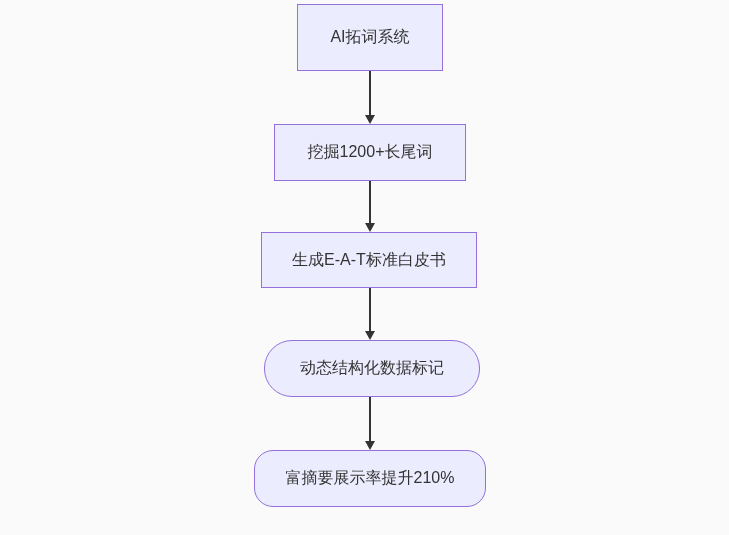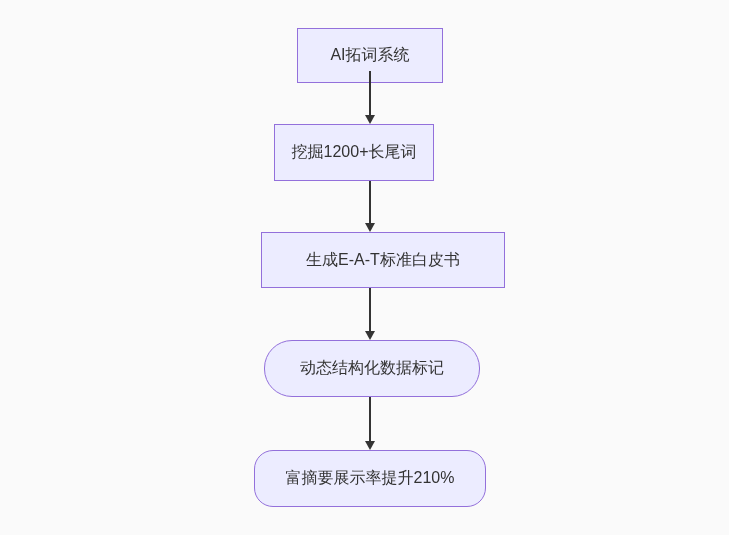--- a/index.html
+++ b/index.html
@@ -21,23 +21,23 @@
     background: #ECECFF;
     border: 1px solid #9370DB;
     display: flex;
     align-items: center;
     justify-content: center;
     font-size: 16px;
     color: #333333;
     text-align: center;
     white-space: nowrap;
   }
-  .node-1 { left: 297px; top: 28px;  width: 146px; height: 55px; }
-  .node-2 { left: 274px; top: 124px; width: 160px; height: 57px; }
-  .node-3 { left: 261px; top: 232px; width: 244px; height: 56px; }
+  .node-1 { left: 297px; top: 4px;  width: 146px; height: 67px; }
+  .node-2 { left: 274px; top: 124px; width: 192px; height: 57px; }
+  .node-3 { left: 261px; top: 232px; width: 216px; height: 56px; }
   .node-4 { left: 264px; top: 340px; width: 216px; height: 57px; border-radius: 28px; }
   .node-5 { left: 254px; top: 450px; width: 232px; height: 57px; border-radius: 19px; }
 
   .arrow {
     position: absolute;
     left: 365px;           
     width: 10px;
     display: flex;
     flex-direction: column;
     align-items: center;

